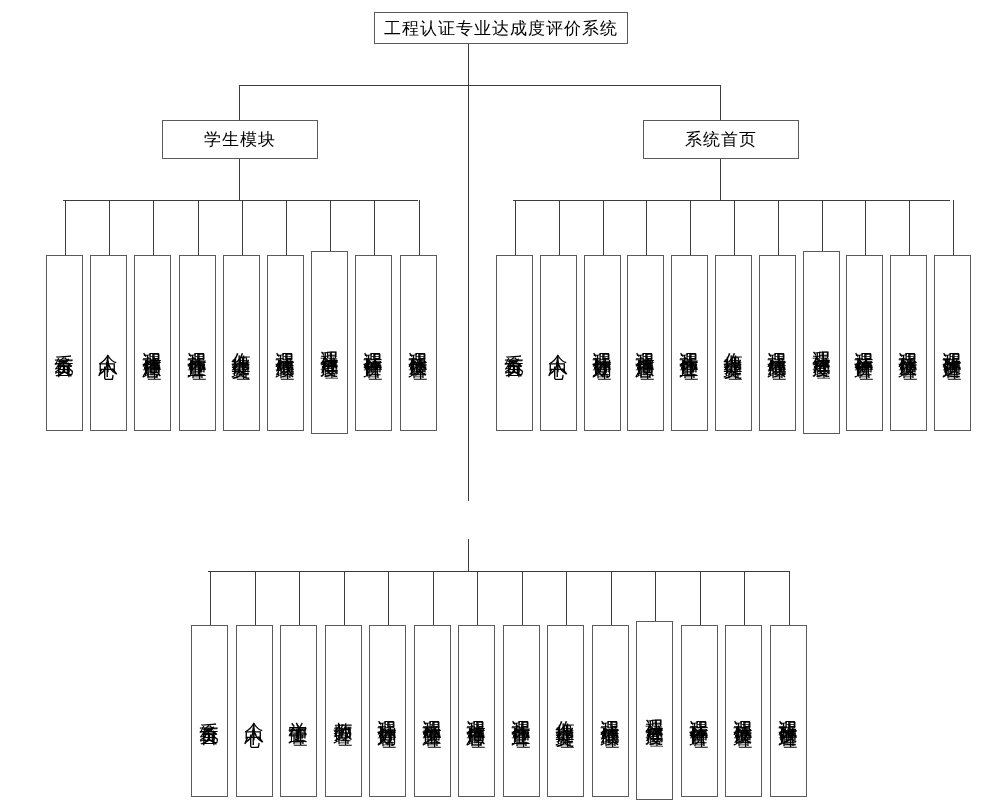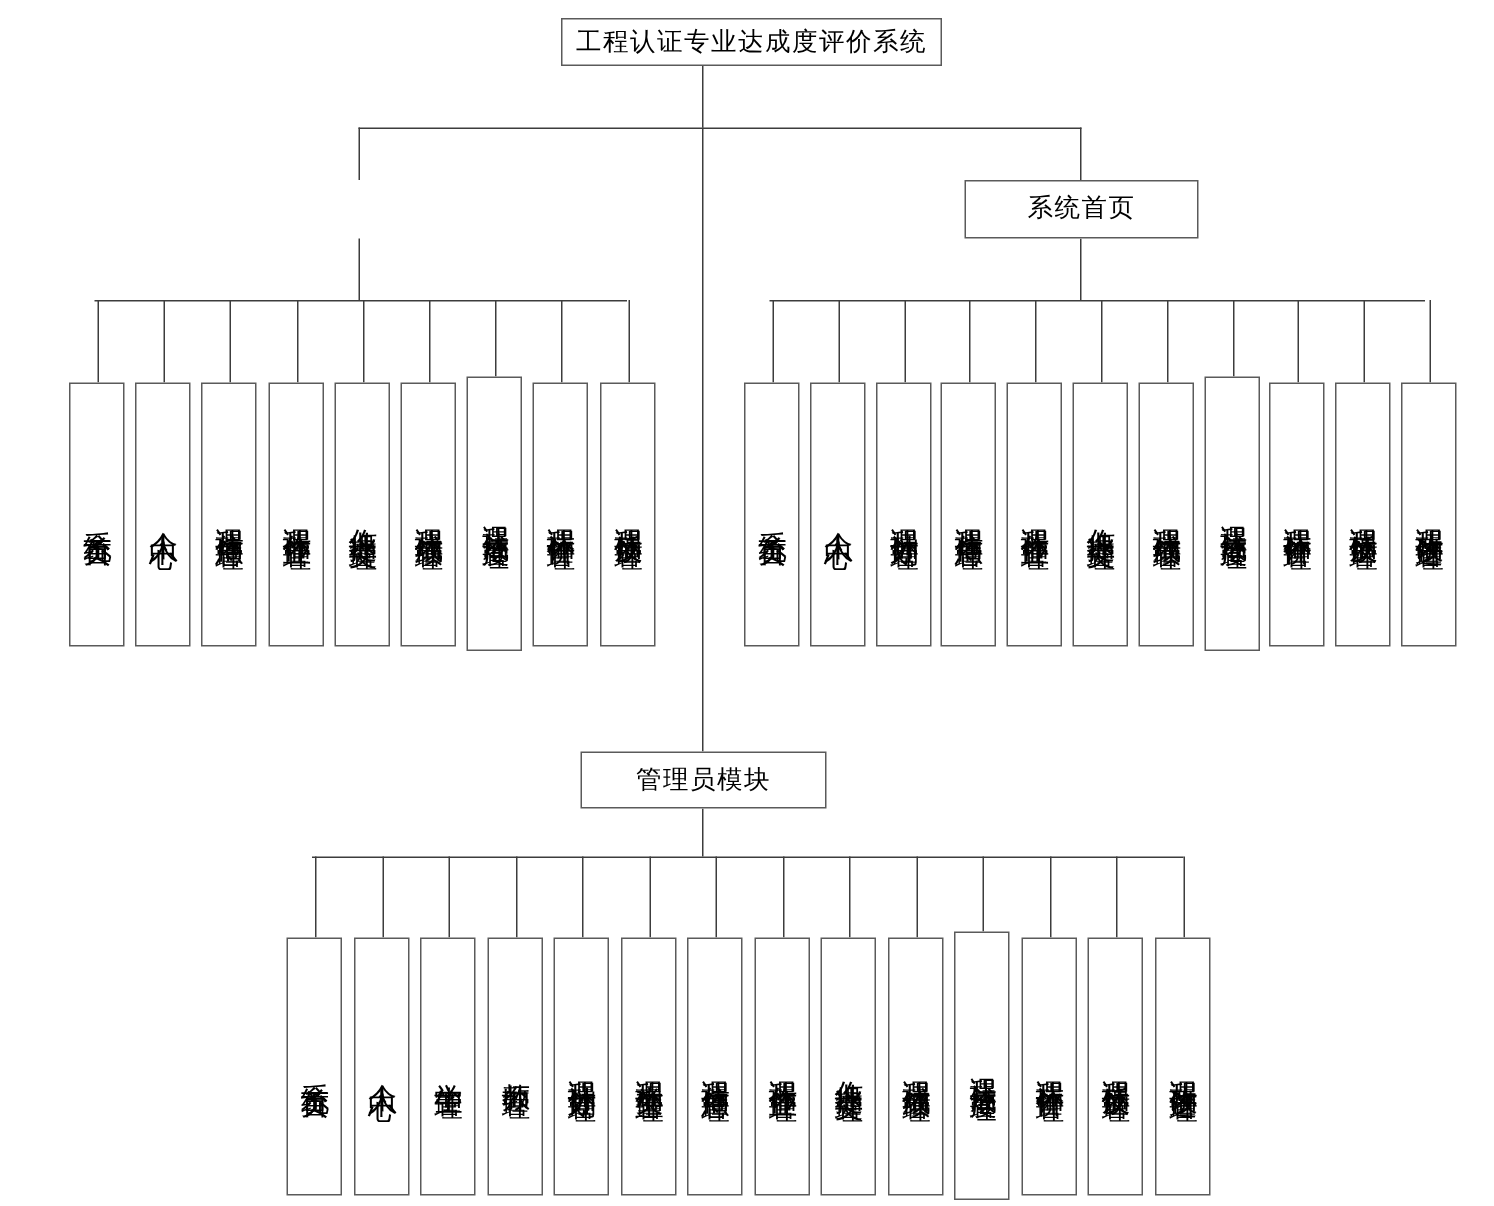--- a/index.html
+++ b/index.html
@@ -76,28 +76,28 @@
   <div class="ln v" style="left:468px; top:44px; width:1px; height:41px;"></div>
 
   <div class="ln h" style="left:239px; top:85px; width:482px; height:1px;"></div>
 
   <div class="ln v" style="left:239px; top:85px; width:1px; height:35px;"></div>
 
   <div class="ln v" style="left:720px; top:85px; width:1px; height:35px;"></div>
 
   <div class="ln v" style="left:468px; top:85px; width:1px; height:416px;"></div>
 
+  <div class="node horiz" style="left:162px; top:120px; width:156px; height:39px;">
+    <span class="node-label">学生模块</span>
+  </div>
 
   <div class="node horiz" style="left:643px; top:120px; width:156px; height:39px;">
     <span class="node-label">系统首页</span>
   </div>
 
-  <div class="node horiz" style="left:387px; top:501px; width:164px; height:38px;">
-    <span class="node-label">管理员模块</span>
-  </div>
 
   <div class="ln v" style="left:239px; top:159px; width:1px; height:41px;"></div>
   <div class="ln h" style="left:63px; top:200px; width:355px; height:1px;"></div>
   <div id="student-drops">
       <div class="ln v" style="left: 65px; top: 200px; height: 55px;"></div>
       <div class="ln v" style="left: 109px; top: 200px; height: 55px;"></div>
       <div class="ln v" style="left: 153px; top: 200px; height: 55px;"></div>
       <div class="ln v" style="left: 198px; top: 200px; height: 55px;"></div>
       <div class="ln v" style="left: 242px; top: 200px; height: 55px;"></div>
       <div class="ln v" style="left: 286px; top: 200px; height: 55px;"></div>

